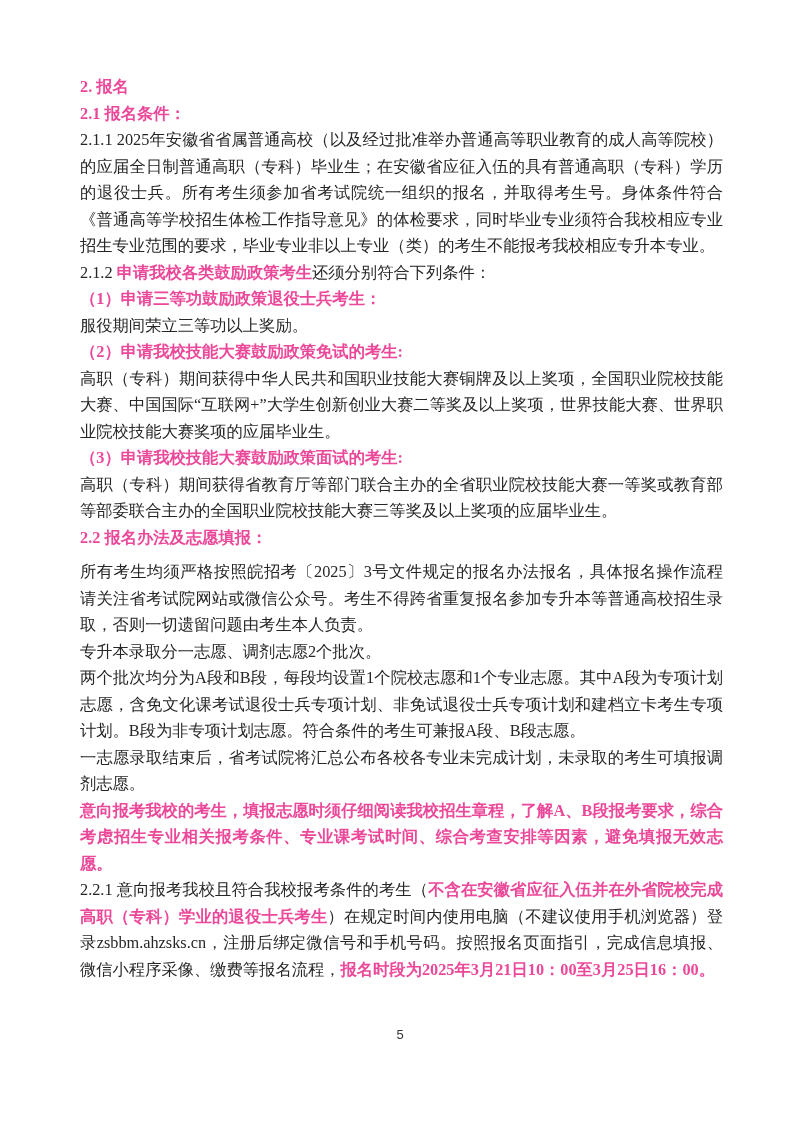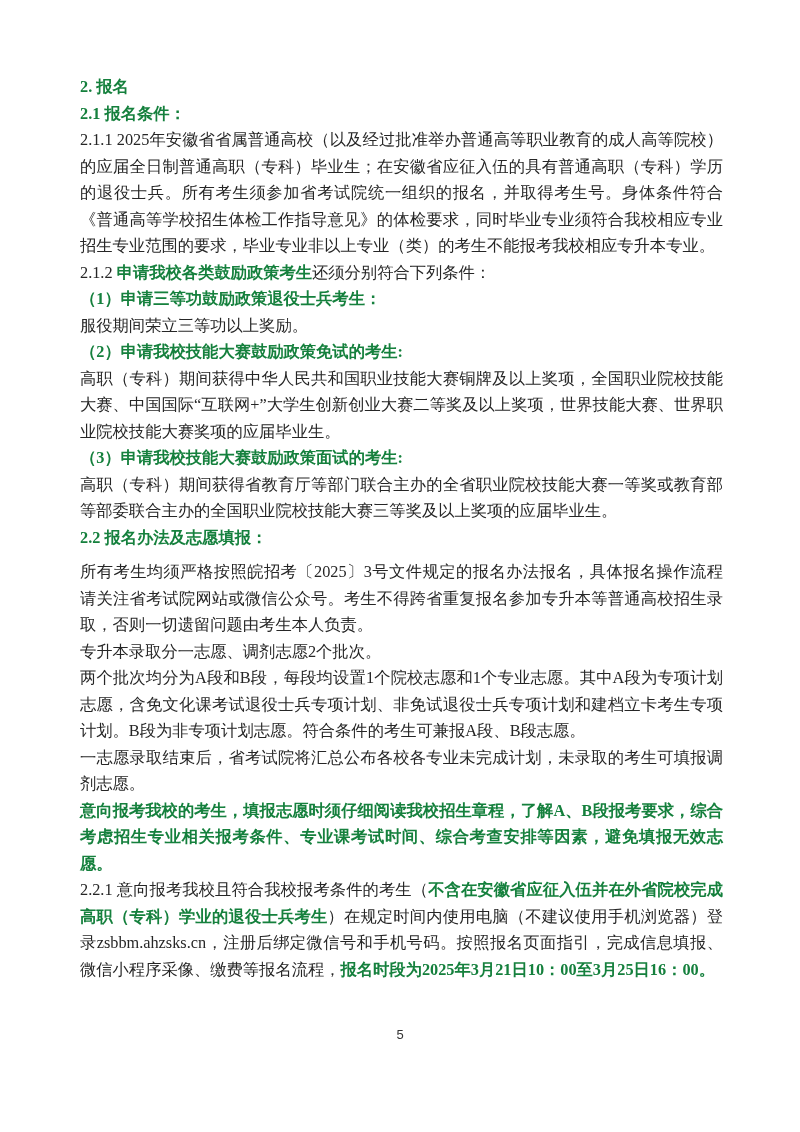--- a/index.html
+++ b/index.html
@@ -29,21 +29,21 @@
   .content p {
     margin: 0;
     padding: 0;
     text-indent: 2em;
   }
   .content p.space-before {
     margin-top: 8px;
   }
   .content .b {
     font-weight: bold;
-    color: #15803d;
+    color: #ec4899;
   }
   .page-number {
     position: absolute;
     top: 1026px;
     left: 0;
     width: 100%;
     text-align: center;
     font-size: 13px;
     line-height: 18px;
     color: #333333;

